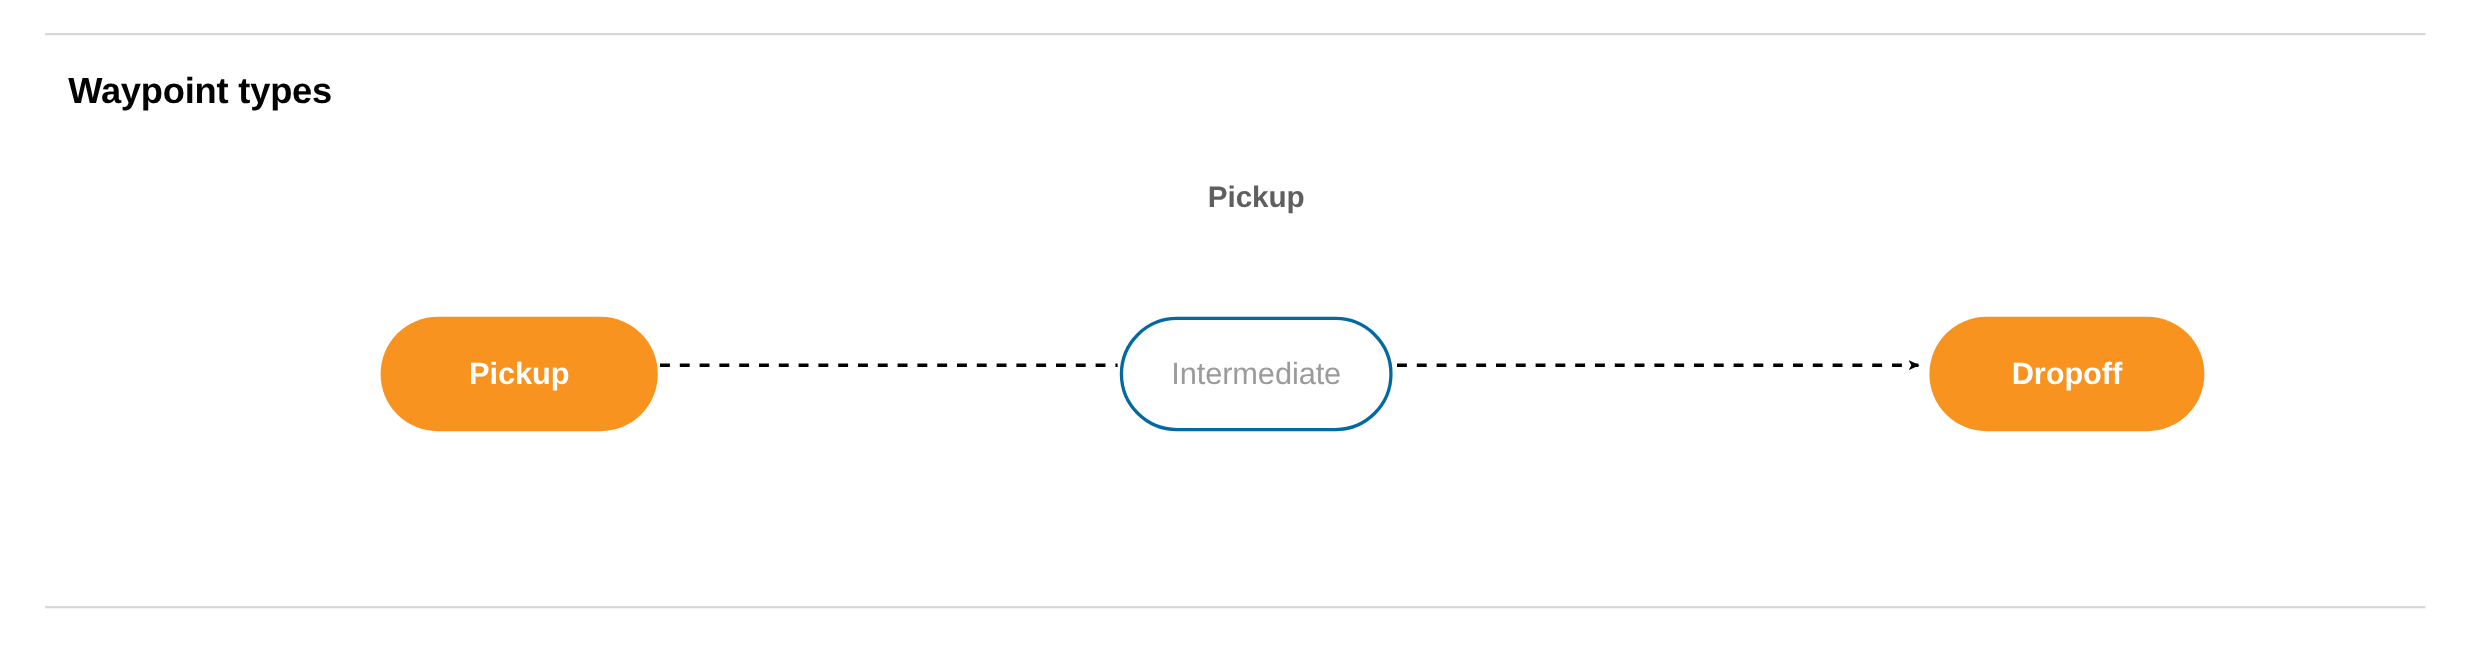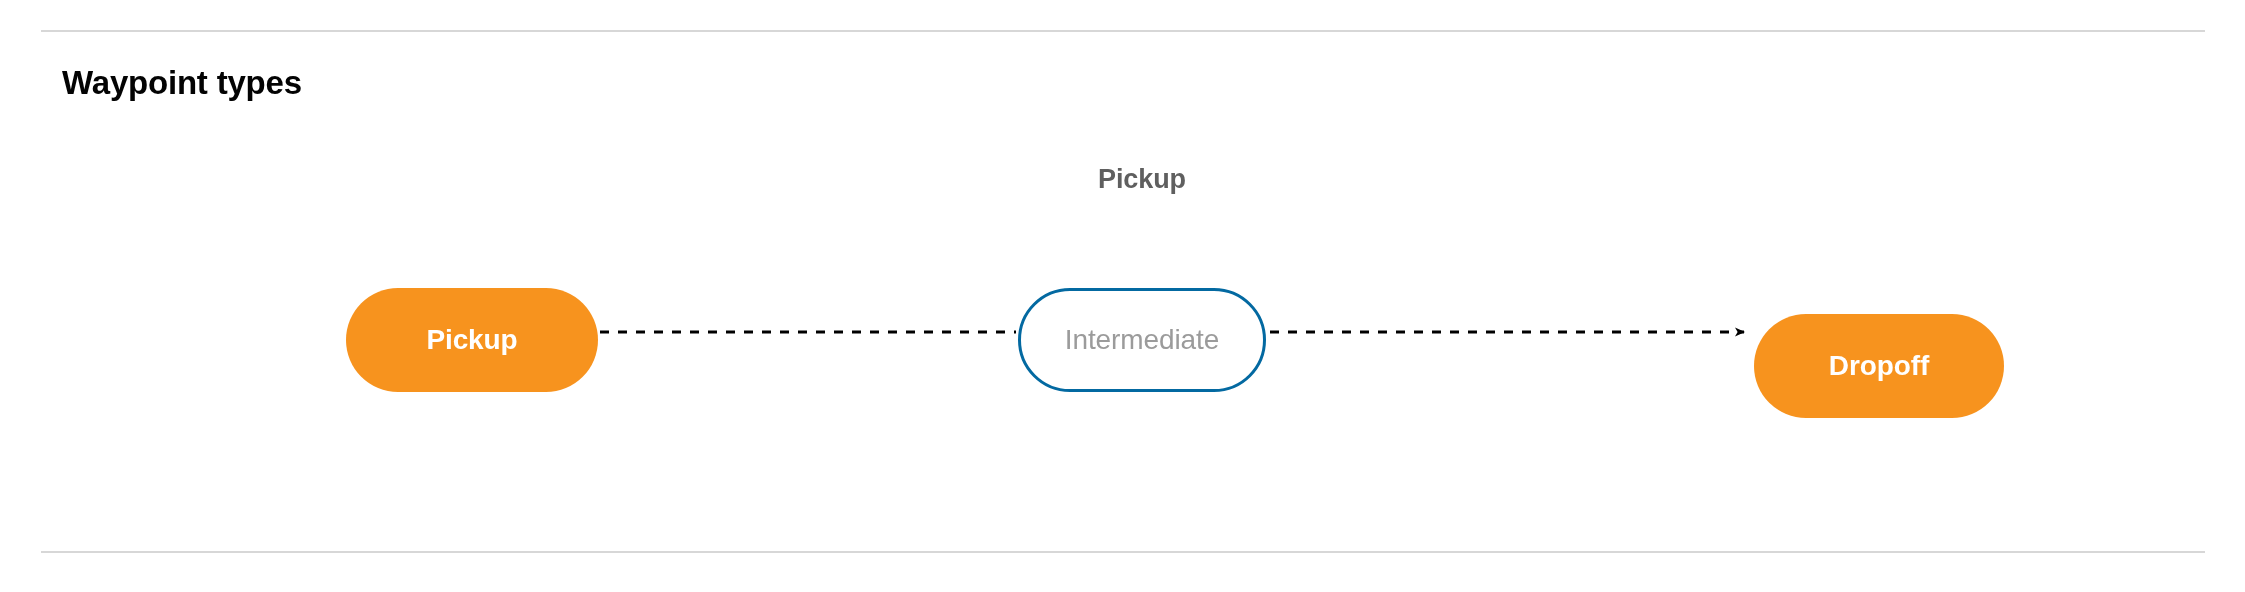--- a/index.html
+++ b/index.html
@@ -91,21 +91,21 @@
     background: #ffffff;
     border: 3px solid #0369a1;
     color: #9b9b9b;
     font-size: 28px;
     font-weight: normal;
     letter-spacing: -0.1px;
   }
 
   .node-pickup       { left: 346px;  width: 252px; }
   .node-intermediate { left: 1018px; width: 248px; }
-  .node-dropoff      { left: 1754px; width: 250px; margin-top: 26px; }
+  .node-dropoff      { left: 1754px; width: 250px; }
 
   
   .connectors {
     position: absolute;
     left: 0;
     top: 0;
     width: 2245px;
     height: 330px;
     pointer-events: none;
   }

